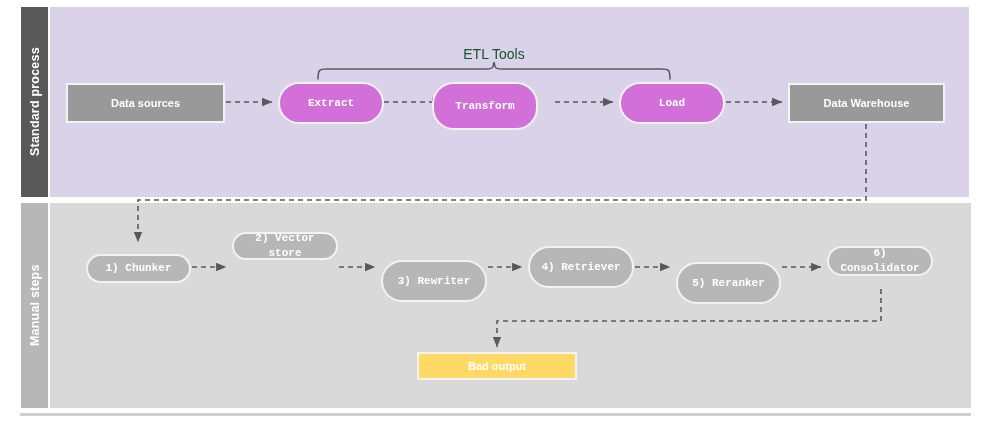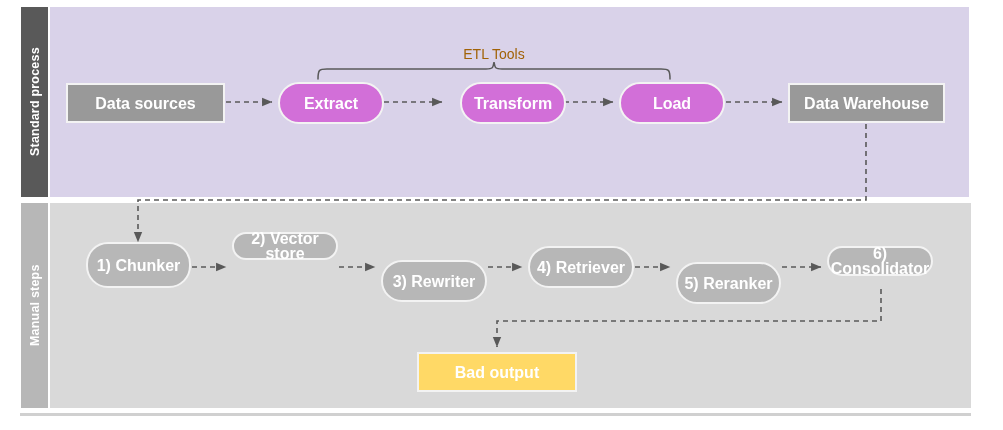--- a/index.html
+++ b/index.html
@@ -63,36 +63,36 @@
   
   .node {
     position: absolute;
     box-sizing: border-box;
     display: flex;
     align-items: center;
     justify-content: center;
     text-align: center;
     color: #ffffff;
     font-weight: bold;
-    font-size: 16px;
+    font-size: 11px;
     line-height: 15px;
     border: 2px solid #f3f3f3;
     padding: 0 4px;
   }
   .node.rect { border-radius: 0; }
-  .node.pill { border-radius: 22px; }
+  .node.pill { border-radius: 22px; font-family: Liberation Mono, monospace; }
   .node.gray    { background: #999999; }
   .node.purple  { background: #d26fd8; }
   .node.graylight { background: #b7b7b7; }
   .node.yellow  { background: #ffd966; }
 
   
   .bracket-label {
     position: absolute;
-    color: #a16207;
+    color: #14532d;
     font-size: 14px;
     font-weight: normal;
     white-space: nowrap;
     text-align: center;
   }
 </style>
 </head>
 <body>
 
 <div id="canvas">
@@ -131,35 +131,35 @@
     <path d="M318,79 C318,70 319,69 327,69 L486,69 C493,69 493,68 494,62
              C495,68 495,69 502,69 L661,69 C669,69 670,70 670,79" fill="none" stroke="#595959" stroke-width="1.5" stroke-linecap="round"></path>
   </svg>
 
   <div class="bracket-label" style="left:444px; top:46px; width:100px;">ETL Tools</div>
 
   <div class="node rect gray" style="left:66px; top:83px; width:159px; height:40px;">Data sources</div>
 
   <div class="node pill purple" style="left:278px; top:82px; width:106px; height:42px;">Extract</div>
 
-  <div class="node pill purple" style="left:460px; top:82px; width:106px; height:42px;">Transform</div>
+  <div class="node pill purple" style="left:432px; top:82px; width:106px; height:48px;">Transform</div>
 
   <div class="node rect gray" style="left:788px; top:83px; width:157px; height:40px;">Data Warehouse</div>
 
   <div class="node pill purple" style="left:619px; top:82px; width:106px; height:42px;">Load</div>
 
-  <div class="node pill graylight" style="left:86px; top:242px; width:105px; height:46px;">1) Chunker</div>
+  <div class="node pill graylight" style="left:86px; top:254px; width:105px; height:29px;">1) Chunker</div>
 
   <div class="node pill graylight" style="left:232px; top:232px; width:106px; height:28px;">2) Vector store</div>
 
   <div class="node pill graylight" style="left:381px; top:260px; width:106px; height:42px;">3) Rewriter</div>
 
   <div class="node pill graylight" style="left:528px; top:246px; width:106px; height:42px;">4) Retriever</div>
 
   <div class="node pill graylight" style="left:676px; top:246px; width:105px; height:42px;margin-top:16px;">5) Reranker</div>
 
   <div class="node pill graylight" style="left:827px; top:246px; width:106px; height:30px;">6) Consolidator</div>
 
-  <div class="node rect yellow" style="left:417px; top:352px; width:160px; height:40px;">Bad output</div>
+  <div class="node rect yellow" style="left:417px; top:352px; width:160px; height:28px;">Bad output</div>
 
   <div class="bottom-divider"></div>
 
 </div>
 
 </body></html>

